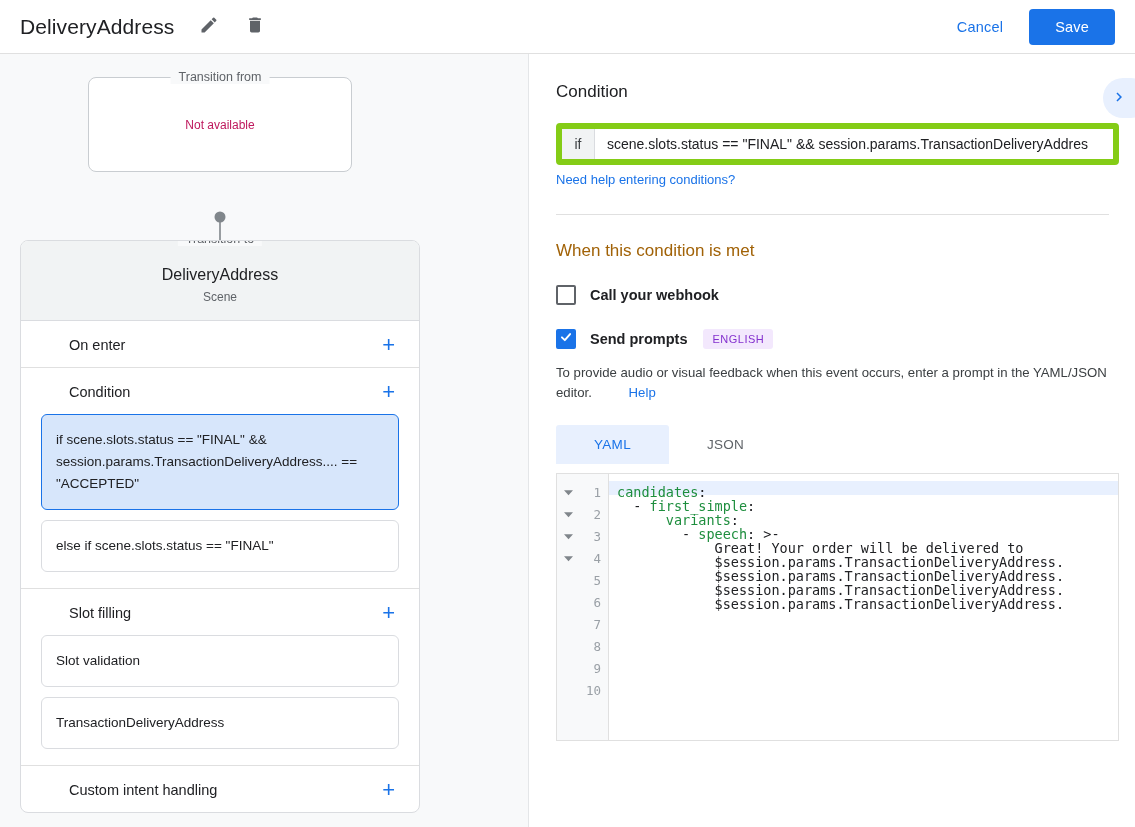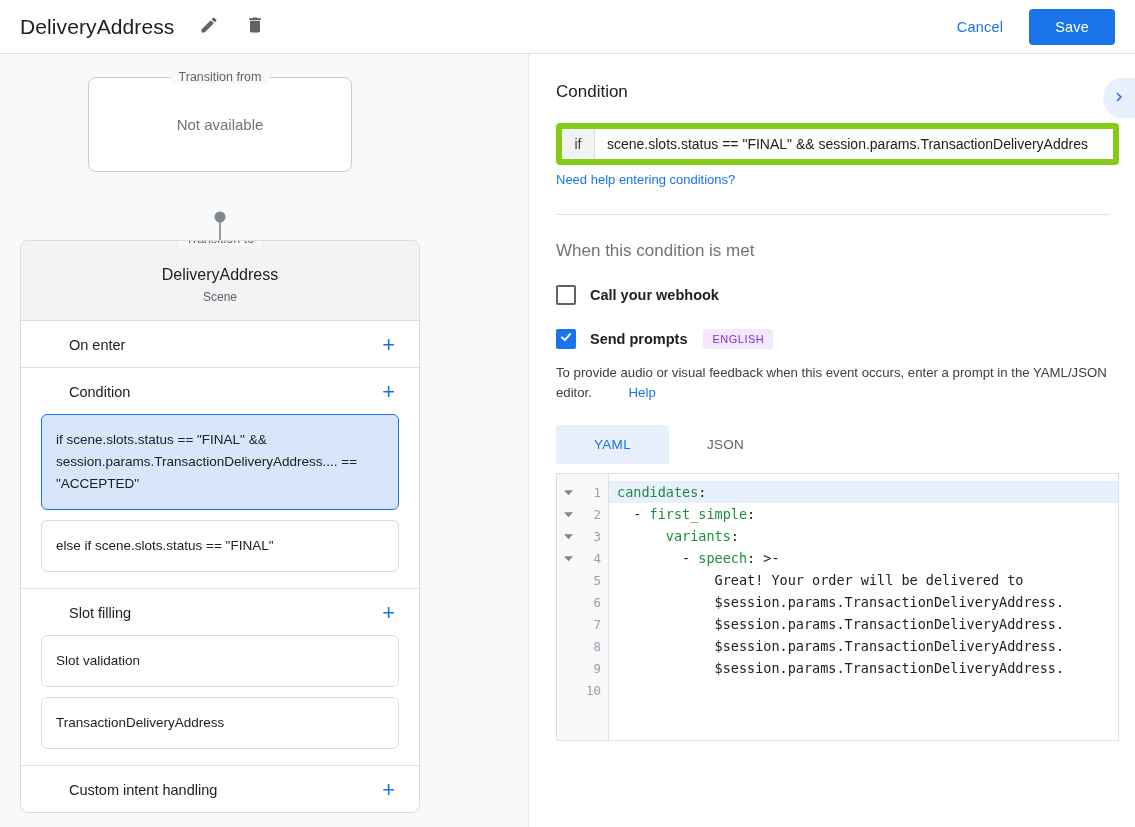--- a/index.html
+++ b/index.html
@@ -53,21 +53,21 @@
   }
   .fieldset-legend {
     position: absolute; top: -8px; left: 50%; transform: translateX(-50%);
     background: #f8f9fa; padding: 0 8px;
     font-size: 12.5px; color: #5f6368; white-space: nowrap;
   }
   .transition-from {
     position: absolute; left: 88px; top: 23px; width: 264px; height: 95px;
     display: flex; align-items: center; justify-content: center;
   }
-  .transition-from .lbl { font-size: 15px; color: #737373; }
+  .transition-from .lbl { font-size: 12px; color: #be185d; }
 
   .connector { position: absolute; left: 214px; top: 157px; width: 12px; height: 80px; }
 
   .scene-card {
     position: absolute; left: 20px; top: 186px; width: 400px;
     background: #fff; border: 1px solid #dadce0; border-radius: 8px;
     overflow: hidden;
   }
   .scene-head {
     position: relative; background: #f1f3f4;
@@ -133,21 +133,21 @@
     font-size: 14px; color: #202124; font-family: "Liberation Sans", sans-serif;
     background: #fff; white-space: nowrap;
   }
   .help-link {
     display: inline-block; margin-top: 7px;
     font-size: 13px; color: #1a73e8; text-decoration: none; cursor: pointer;
   }
   .hr { height: 1px; background: #e0e0e0; margin-top: 26px; width: 100%; }
 
   .met-block { padding: 26px 26px 0 26px; }
-  .met-title { font-size: 17px; color: #737373; }
+  .met-title { font-size: 17px; color: #a16207; }
 
   .check-row { display: flex; align-items: center; margin-top: 24px; }
   .checkbox {
     width: 20px; height: 20px; border: 2px solid #5f6368; border-radius: 2px;
     background: #fff; cursor: pointer; flex: 0 0 auto;
   }
   .checkbox.checked {
     background: #1a73e8; border-color: #1a73e8;
     display: flex; align-items: center; justify-content: center;
   }
@@ -190,21 +190,21 @@
   .fold {
     width: 22px; display: flex; align-items: center; justify-content: center;
     cursor: pointer;
   }
   .fold svg { fill: #80868b; }
   .gut-num { flex: 1; text-align: right; padding-right: 7px; }
   .code {
     flex: 1; padding-top: 7px; overflow: hidden; position: relative;
   }
   .code-row {
-    height: 22px; line-height: 22px; white-space: pre;
+    height: 14px; line-height: 22px; white-space: pre;
     font-family: "DejaVu Sans Mono", monospace; font-size: 13.5px;
     color: #202124; padding-left: 8px;
   }
   .code-row.active { background: #e8f0fe; }
   .k-key { color: #1e8e3e; }
   .k-punct { color: #202124; }
 </style>
 </head>
 <body>
 

